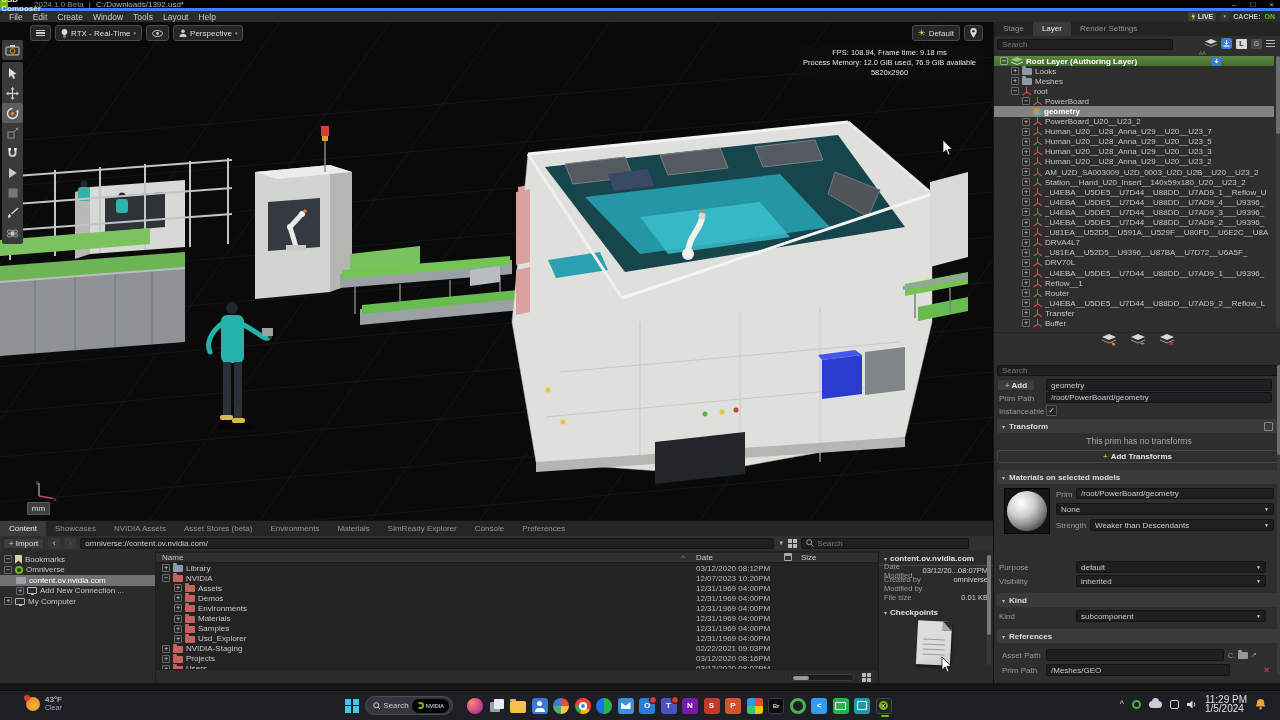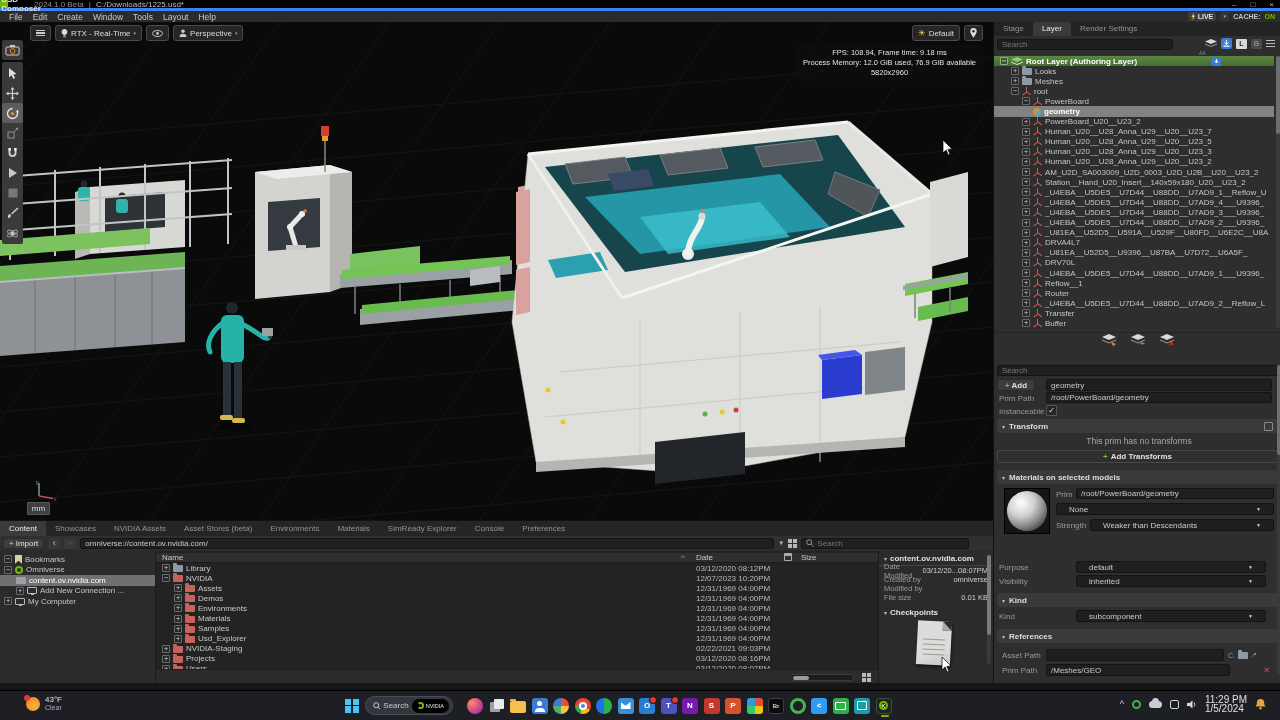--- a/index.html
+++ b/index.html
@@ -78,21 +78,21 @@
 .greenplus{color:#6fbf3f;font-weight:bold}
 .plabel{position:absolute;font-size:8px;color:#9a9a9a}
 .checkbox{position:absolute;width:11px;height:11px;background:#262626;border:1px solid #555;border-radius:1px;color:#cfe3ee;font-size:8px;line-height:10px;text-align:center}
 .sechdr{position:absolute;left:3px;width:281px;height:14px;background:#3a3a3a;border-radius:2px;display:flex;align-items:center;gap:4px;padding:0 5px;font-size:8px;font-weight:bold;color:#ddd}
 .sechdr .tri{font-size:6px;color:#bbb}
 .sechdr .hicon{margin-left:auto;width:9px;height:9px;border:1px solid #888;border-radius:1px}
 .centertext{position:absolute;left:0;width:290px;text-align:center;font-size:8.5px;color:#a8a8a8}
 .bigbtn{position:absolute;left:3px;width:281px;height:13px;background:#2f2f2f;border:1px solid #474747;border-radius:2px;display:flex;align-items:center;justify-content:center;gap:3px;font-size:8px;font-weight:bold;color:#e0e0e0}
 .sphwrap{position:absolute;left:10px;top:466px;width:46px;height:46px;background:#151515;border:1px solid #000;display:flex;align-items:center;justify-content:center}
 .sphere{width:40px;height:40px;border-radius:50%;background:radial-gradient(circle at 35% 30%,#fff,#cfcfcf 35%,#8a8a8a 60%,#3c3c3c 85%,#2a2a2a)}
-.dd{background:#1d1f21;border:1px solid #141414;border-radius:2px;color:#c9c9c9;font-size:8px;padding:0 12px;display:flex;align-items:center;position:absolute}
+.dd{background:#1d1f21;border:1px solid #141414;border-radius:2px;color:#c9c9c9;font-size:8px;padding:0 4px;display:flex;align-items:center;position:absolute}
 .dd .ddtri{margin-left:auto;font-size:5px;color:#d5d5d5}
 .fldbox{background:#1d1f21;border:1px solid #141414;border-radius:2px;color:#c9c9c9;font-size:8px;padding:0 4px;display:flex;align-items:center;position:absolute}
 .refx{position:absolute;color:#d04038;font-weight:bold;font-size:9px}
 .reficons{position:absolute;display:flex;gap:3px;align-items:center;color:#9a9a9a;font-size:7px}
 #pp-scroll{position:absolute;left:283px;top:343px;width:4px;height:310px;background:#3a3a3a;border-radius:2px}
 #pp-scroll i{display:block;width:4px;height:90px;background:#6e6e6e;border-radius:2px}
 
 #bottompanel{position:absolute;left:0;top:520px;width:993px;height:163px;background:#2a2a2a;border-top:1px solid #111}
 #cb-tabbar{position:absolute;left:0;top:0;width:100%;height:15px;background:#252525;display:flex}
 #cb-tabbar .tab{height:15px;line-height:15px}
@@ -196,21 +196,21 @@
 #tb-clock{text-align:left;font-size:10px;line-height:9px;color:#e0e0e0}
 </style>
 </head>
 <body>
 
 <div id="titlebar">
   <span class="logo"></span>
   <span class="app">USD Composer</span>
   <span class="ver">2024.1.0 Beta</span>
   <span class="ver">|</span>
-  <span class="file">C:/Downloads/1225.usd*</span>
+  <span class="file">C:/Downloads/1392.usd*</span>
   <span class="winctl">
     <span>–</span>
     <span>□</span>
     <span>×</span>
   </span>
 </div>
 
 <div id="menubar">
   <span class="mitem">File</span>
   <span class="mitem">Edit</span>

